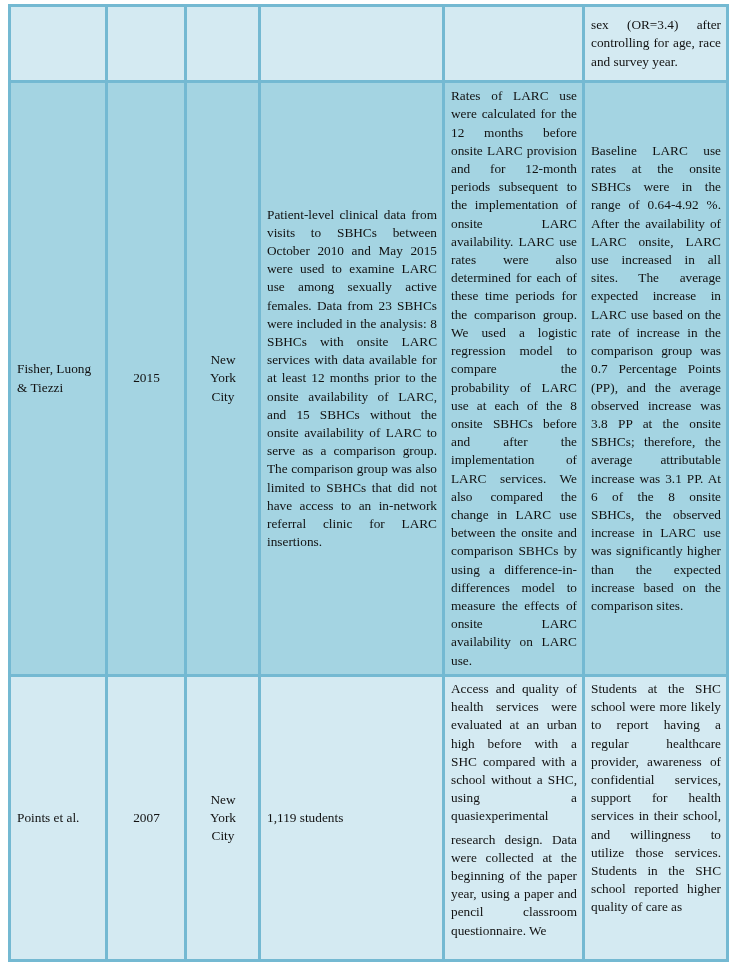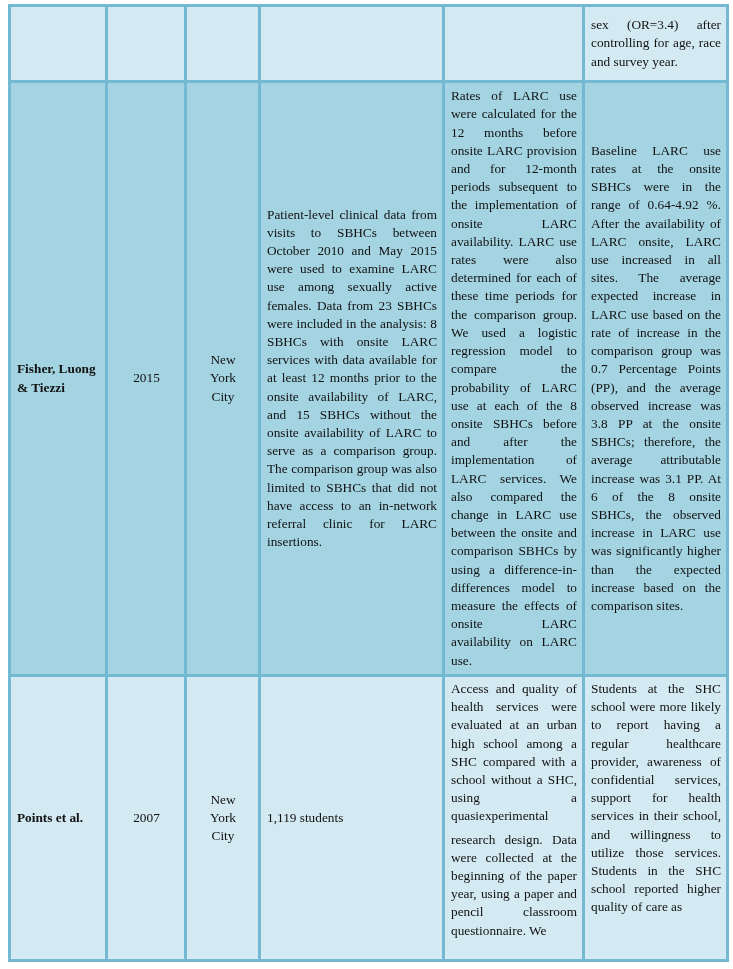--- a/index.html
+++ b/index.html
@@ -34,21 +34,21 @@
     vertical-align: middle;
     font-size: 13.3px;
     line-height: 18.2px;
     overflow: hidden;
   }
   tr.row-light td { background: var(--row-light, #d4eaf2); }
   tr.row-dark  td { background: var(--row-dark,  #a4d4e2); }
 
   td.v-top { vertical-align: top; }
 
-  .author { font-weight: bold; text-align: left; }
+  .author { font-weight: normal; text-align: left; }
   .center  { text-align: center; }
   .just    { text-align: justify; text-justify: inter-word; }
   .loc-wrap { width: 44px; margin: 0 auto; text-align: center; }
 
   .clip-r3 { height: 276px; overflow: hidden; }
   .clip-r3 p { margin: 0 0 5px 0; line-height: 17px; }
   .clip-r3 .just, .clip-r3f { line-height: 18.2px; }
   .clip-r3f { height: 276px; overflow: hidden; }
 </style>
 </head>
@@ -100,21 +100,21 @@
       <td>
         <div class="author">Points et al.</div>
       </td>
       <td class="center">2007</td>
       <td>
         <div class="loc-wrap">New York City</div>
       </td>
       <td>1,119 students</td>
       <td class="v-top">
         <div class="clip-r3">
-          <p class="just">Access and quality of health services were evaluated at an urban high school among a SHC compared with a school without a SHC, using a quasiexperimental</p>
+          <p class="just">Access and quality of health services were evaluated at an urban high before with a SHC compared with a school without a SHC, using a quasiexperimental</p>
           <p class="just">research design. Data were collected at the beginning of the paper year, using a paper and pencil classroom questionnaire. We</p>
         </div>
       </td>
       <td class="v-top">
         <div class="clip-r3f just">Students at the SHC school were more likely to report having a regular healthcare provider, awareness of confidential services, support for health services in their school, and willingness to utilize those services. Students in the SHC school reported higher quality of care as</div>
       </td>
     </tr>
   </tbody>
     </table>
 </div>

